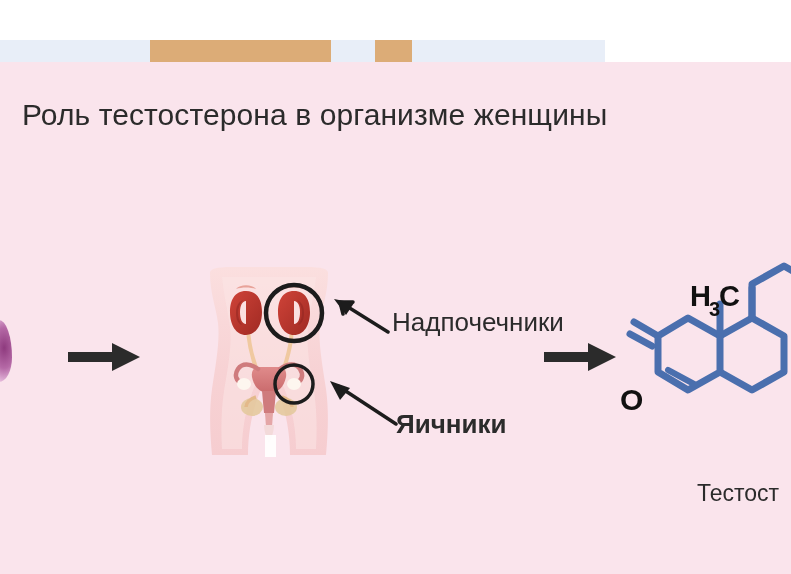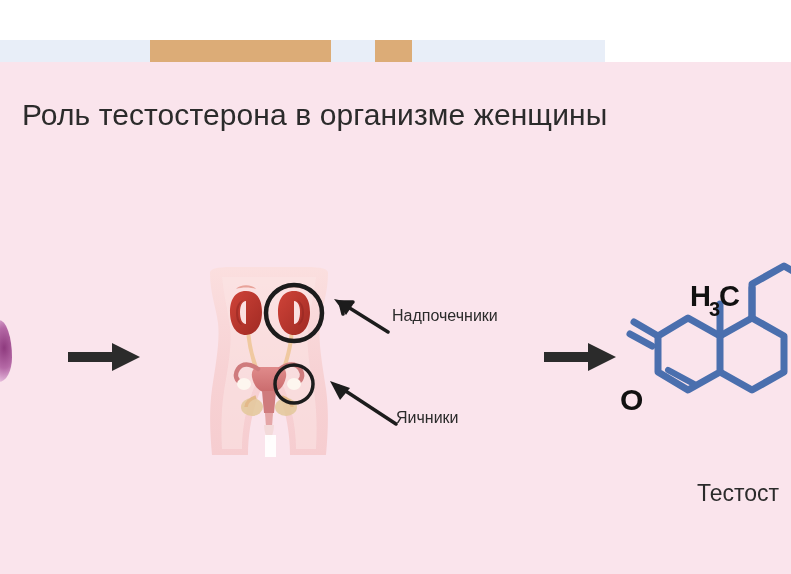--- a/index.html
+++ b/index.html
@@ -56,26 +56,26 @@
   }
 
   
   .anatomy{ position:absolute; left:186px; top:205px; width:166px; height:190px; }
   .anatomy svg{ display:block; }
 
   
   .calloutline{ position:absolute; }
   .label{
     position:absolute;
-    font-size:16px;
+    font-size:26px;
     color:#2b2b2b;
     white-space:nowrap;
   }
   .label-adrenal{ left:392px; top:245px; }
-  .label-ovary{ left:396px; top:347px; }
+  .label-ovary{ left:396px; top:347px;font-weight:bold; }
 
   
   .molecule{ position:absolute; left:616px; top:196px; width:200px; height:185px; }
   .molecule svg{ display:block; }
   .mol-cap{
     position:absolute; left:697px; top:418px;
     font-size:23px; color:#2b2b2b; white-space:nowrap;
   }
 </style>
 </head>

